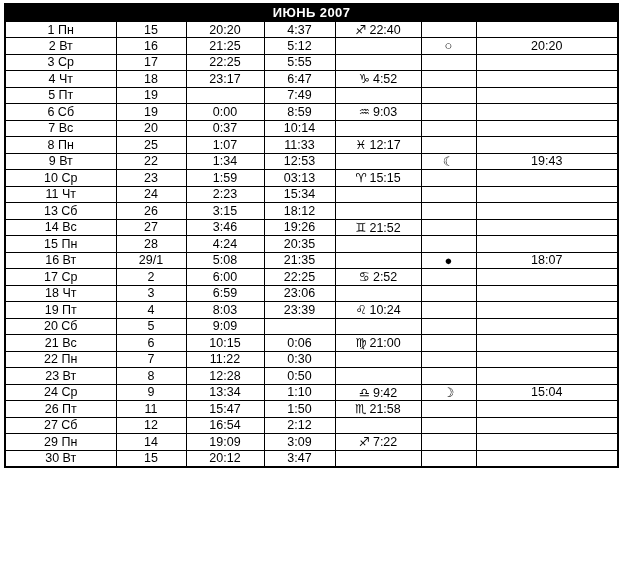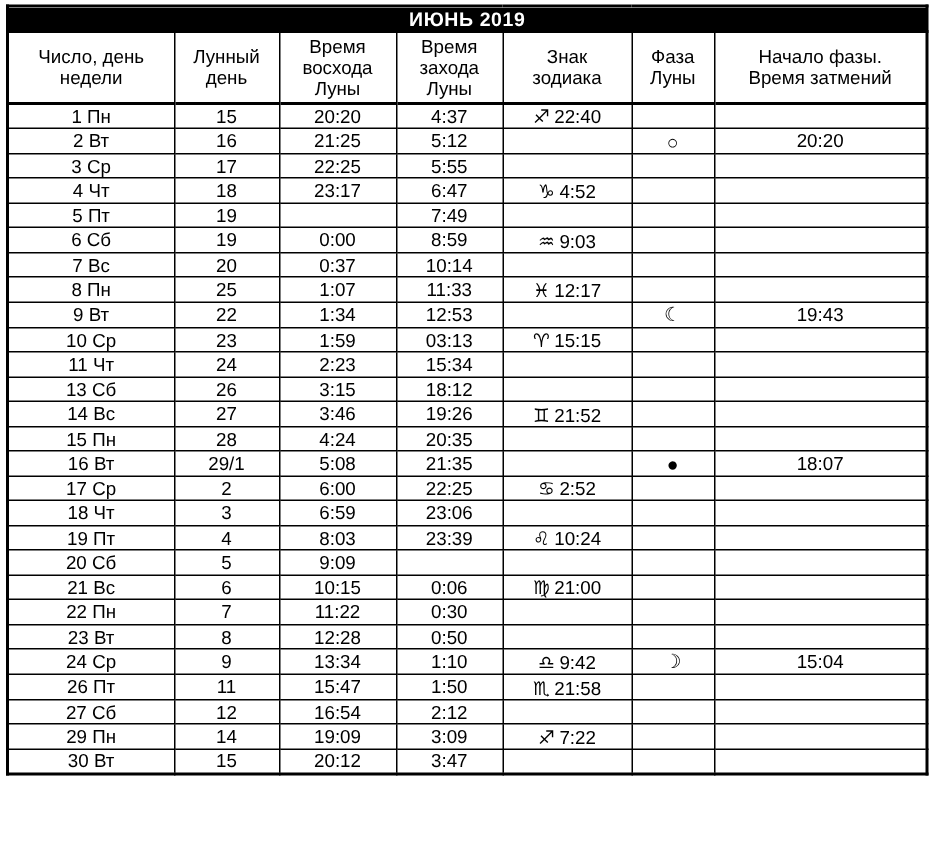--- a/index.html
+++ b/index.html
@@ -58,39 +58,21 @@
     <col style="width:111px">
       <col style="width:70px">
       <col style="width:78px">
     <col style="width:71px">
       <col style="width:86px">
       <col style="width:55px">
     <col style="width:142px">
   </colgroup>
   <thead>
     <tr class="title-row">
-      <th colspan="7">ИЮНЬ 2019</th>
-    </tr>
-    <tr class="header-row">
-      <th>Число, день
-недели</th>
-      <th>Лунный
-день</th>
-      <th>Время
-восхода
-Луны</th>
-      <th>Время
-захода
-Луны</th>
-      <th>Знак
-зодиака</th>
-      <th>Фаза
-Луны</th>
-      <th>Начало фазы.
-Время затмений</th>
+      <th colspan="7">ИЮНЬ 2007</th>
     </tr>
   </thead>
   <tbody id="calendar-body">
       <tr class="data-row">
     <td>1 Пн</td>
     <td>15</td>
     <td>20:20</td>
     <td>4:37</td>
     <td><span class="zsign">♐</span><span>22:40</span></td>
     <td><span class="phase-glyph"></span></td>

